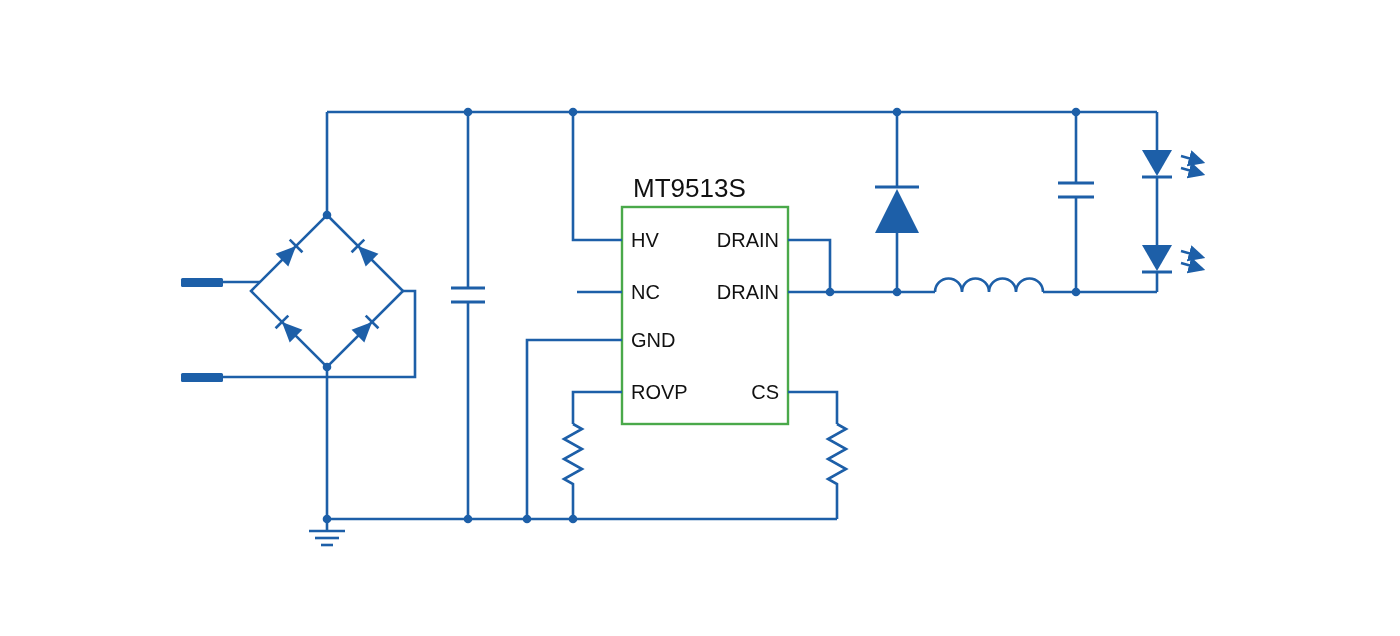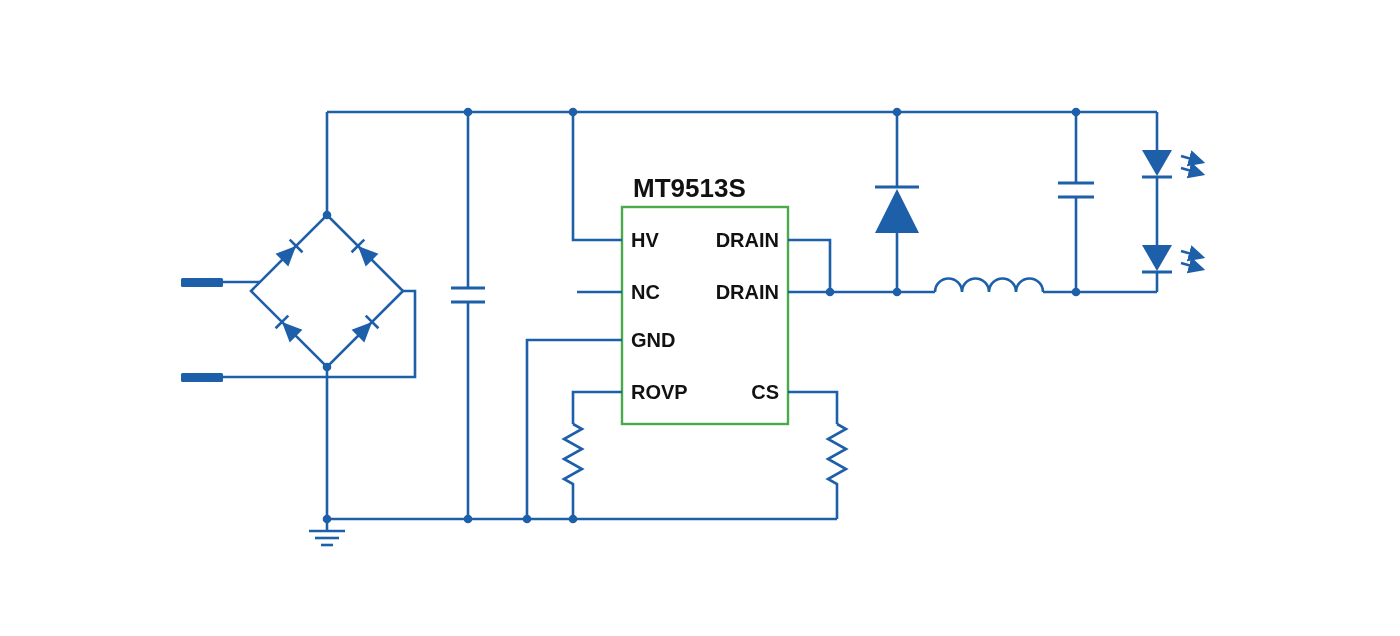--- a/index.html
+++ b/index.html
@@ -1,17 +1,17 @@
 <!DOCTYPE html>
 <html style="--wire: #1d5fa8; --ic-border: #4aa94a; --label: #111111; --background: #ffffff;"><head>
 <meta charset="utf-8">
 <style>
   html,body{margin:0;padding:0;background:var(--background,#fff);}
   .canvas{position:relative;width:1400px;height:636px;background:var(--background,#fff);overflow:hidden;
-          font-family:"Liberation Sans",sans-serif;font-weight:bold;}
+          font-family:"Liberation Sans",sans-serif;}
   svg{display:block;}
   .wire{stroke:var(--wire,#1d5fa8);stroke-width:2.6;fill:none;stroke-linejoin:miter;stroke-linecap:butt;}
   .thick{stroke-width:3;}
   .fillb{fill:var(--wire,#1d5fa8);stroke:none;}
   .dot{fill:var(--wire,#1d5fa8);stroke:none;}
   .icbox{fill:#ffffff;stroke:var(--ic-border,#4aa94a);stroke-width:2.4;}
   .ictitle{font-family:"Liberation Sans",sans-serif;font-size:26px;fill:var(--label,#111);}
   .pinlabel{font-family:"Liberation Sans",sans-serif;font-size:20px;fill:var(--label,#111);}
   .led-arrow{stroke:var(--wire,#1d5fa8);stroke-width:2.4;fill:none;}
 </style>

